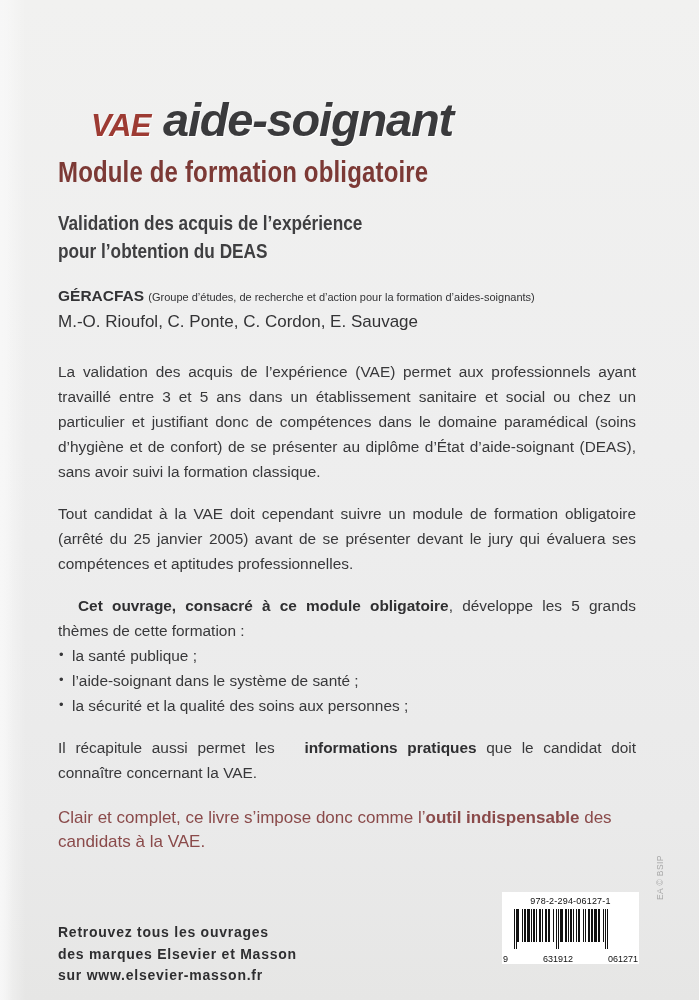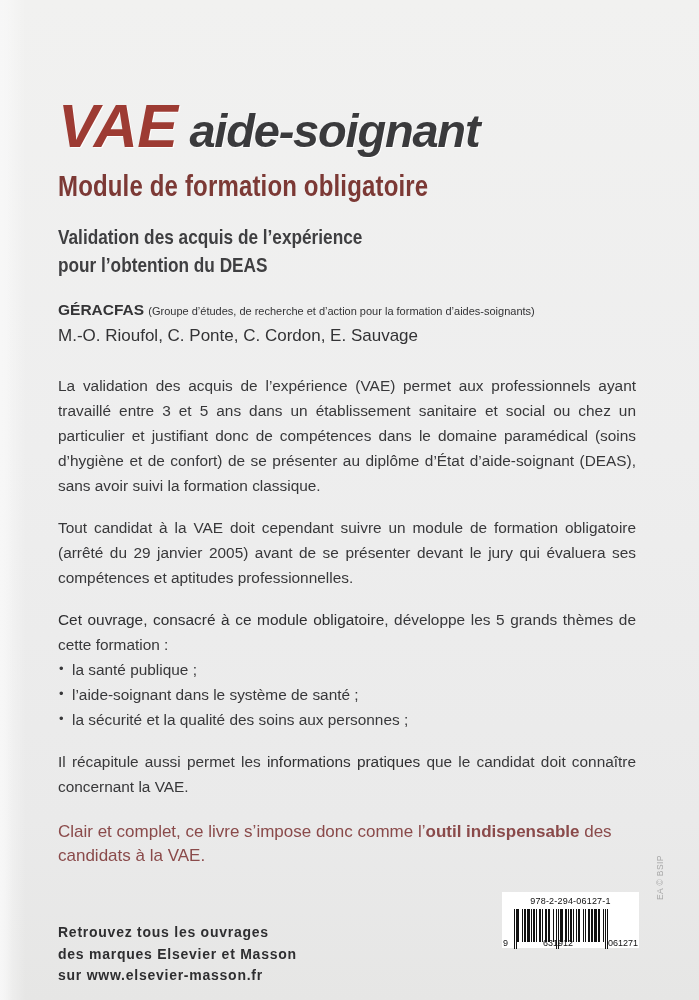--- a/index.html
+++ b/index.html
@@ -41,24 +41,25 @@
   
   .title-line {
     margin-top: 96px;
     line-height: 1.0;
     white-space: nowrap;
   }
   .title-vae {
     font-family: "Liberation Sans", sans-serif;
     font-weight: bold;
     font-style: italic;
-    font-size: 61px;
+    font-size: 31px;
     letter-spacing: -0.5px;
     color: #9d3b33;
     text-shadow: 1px 1px 0 rgba(255,255,255,0.85);
+    margin-left: 33px;
   }
   .title-main {
     font-family: "Liberation Sans", sans-serif;
     font-weight: bold;
     font-style: italic;
     font-size: 47px;
     letter-spacing: -1.2px;
     color: #3a3a3c;
     margin-left: 12px;
     text-shadow: 1px 1px 0 rgba(255,255,255,0.8);
@@ -118,22 +119,23 @@
     color: #38383a;
     text-align: justify;
   }
   .body-copy p {
     margin: 0 0 17px 0;
   }
   .body-copy p.tight {
     margin-bottom: 0;
   }
   .body-copy b {
-    font-weight: normal;
+    font-weight: bold;
     color: #2f2f31;
+    margin-left: 20px;
   }
 
   ul.themes {
     list-style: none;
     margin: 0;
     padding: 0;
     font-size: 15.4px;
     line-height: 1.62;
     color: #38383a;
   }
@@ -171,21 +173,21 @@
     line-height: 1.55;
     color: #2e2e30;
     white-space: nowrap;
   }
 
   .barcode-box {
     position: absolute;
     left: 502px;
     top: 892px;
     width: 137px;
-    height: 56px;
+    height: 72px;
     background: #ffffff;
     padding: 4px 6px 2px 6px;
     box-sizing: border-box;
   }
   .barcode-isbn {
     font-family: "Liberation Sans", sans-serif;
     font-size: 9px;
     letter-spacing: 0.2px;
     color: #111;
     text-align: center;
@@ -257,21 +259,21 @@
         <span class="org-name">GÉRACFAS</span>
         <span class="org-expand">(Groupe d’études, de recherche et d’action pour la formation d’aides-soignants)</span>
       </div>
       <div class="names">M.-O. Rioufol, C. Ponte, C. Cordon, E. Sauvage</div>
     </div>
 
     <div class="body-copy">
 
       <p>La validation des acquis de l’expérience (VAE) permet aux professionnels ayant travaillé entre 3 et 5 ans dans un établissement sanitaire et social ou chez un particulier et justifiant donc de compétences dans le domaine paramédical (soins d’hygiène et de confort) de se présenter au diplôme d’État d’aide-soignant (DEAS), sans avoir suivi la formation classique.</p>
 
-      <p>Tout candidat à la VAE doit cependant suivre un module de formation obligatoire (arrêté du 29 janvier 2005) avant de se présenter devant le jury qui évaluera ses compétences et aptitudes professionnelles.</p>
+      <p>Tout candidat à la VAE doit cependant suivre un module de formation obligatoire (arrêté du 25 janvier 2005) avant de se présenter devant le jury qui évaluera ses compétences et aptitudes professionnelles.</p>
 
       <p class="tight"><b>Cet ouvrage, consacré à ce module obligatoire</b><span>, développe les 5 grands thèmes de cette formation :</span></p>
 
       <ul class="themes">
         <li>la santé publique&nbsp;;</li>
         <li>l’aide-soignant dans le système de santé&nbsp;;</li>
         <li>la sécurité et la qualité des soins aux personnes&nbsp;;</li>
       </ul>
 
       <p style="margin-top:17px;"><span>Il récapitule aussi permet les </span><b>informations pratiques</b><span> que le candidat doit connaître concernant la VAE.</span></p>

